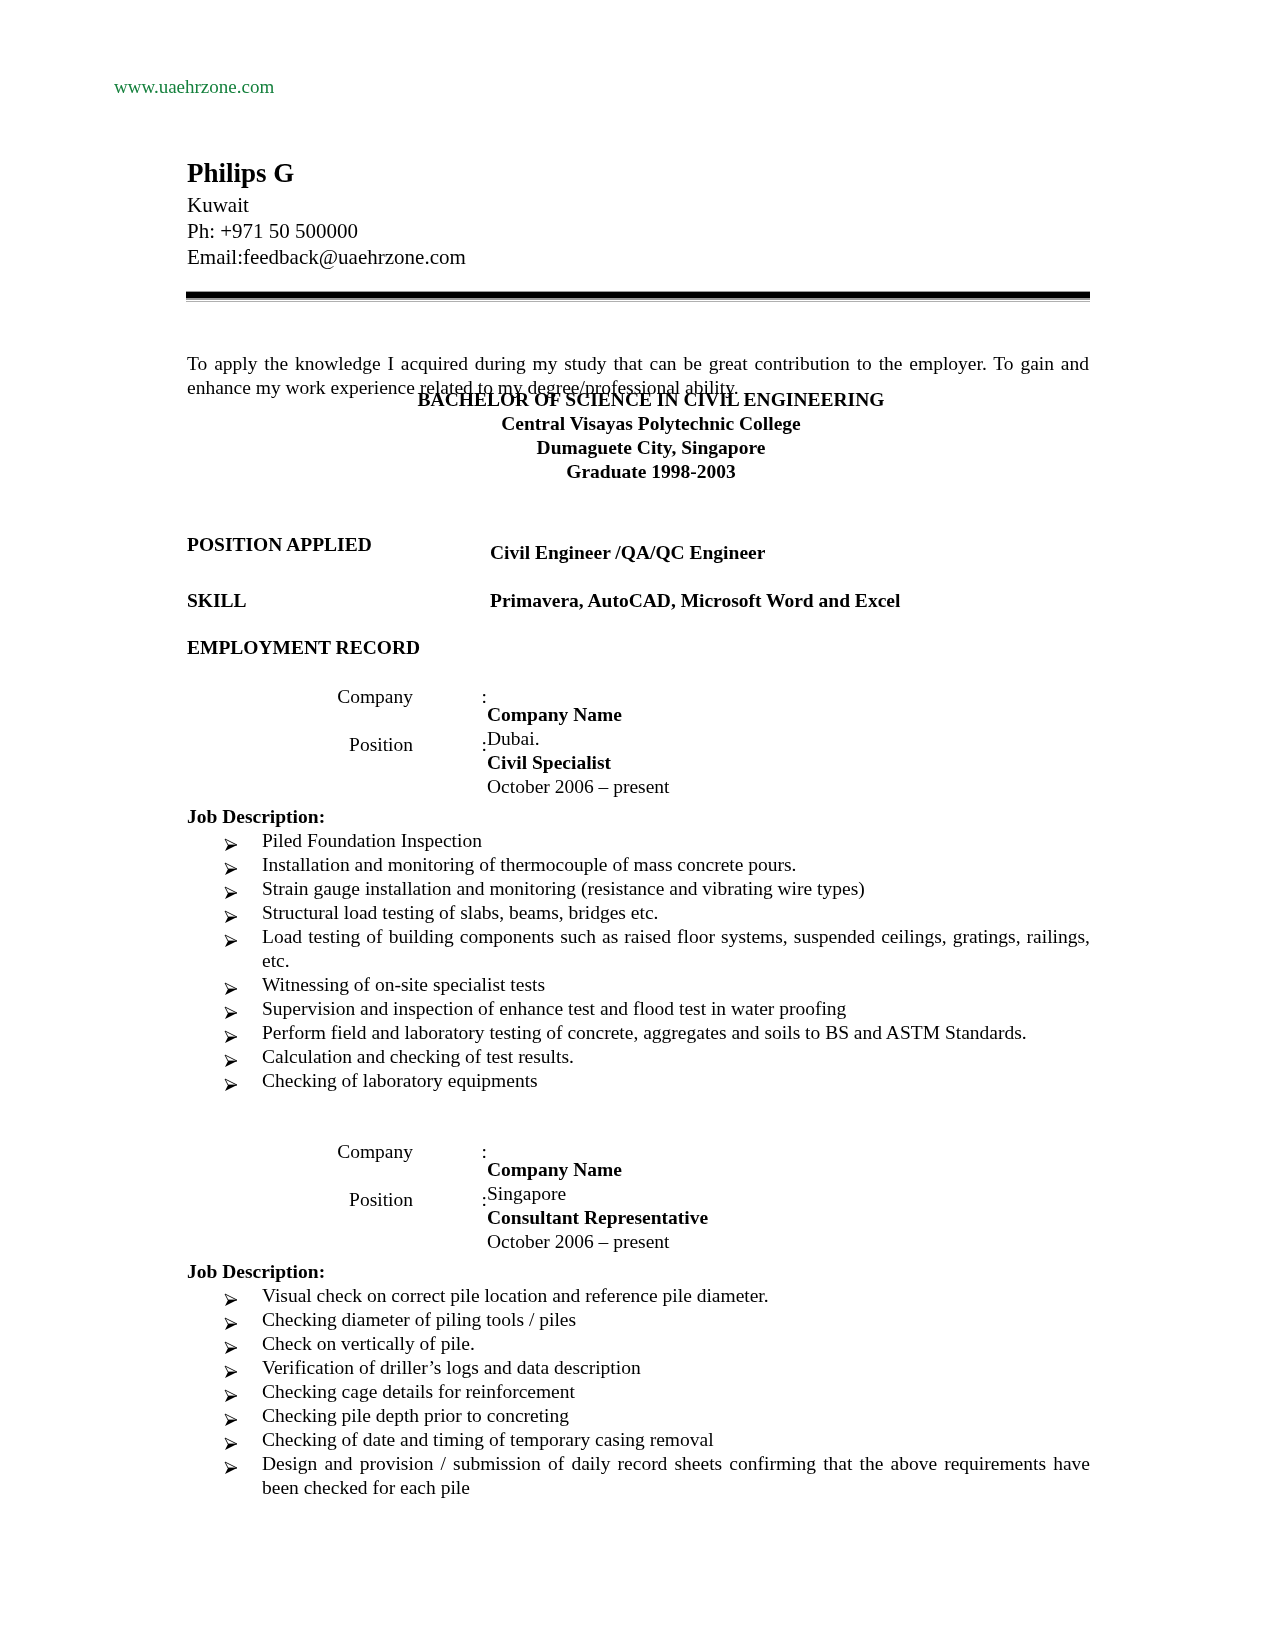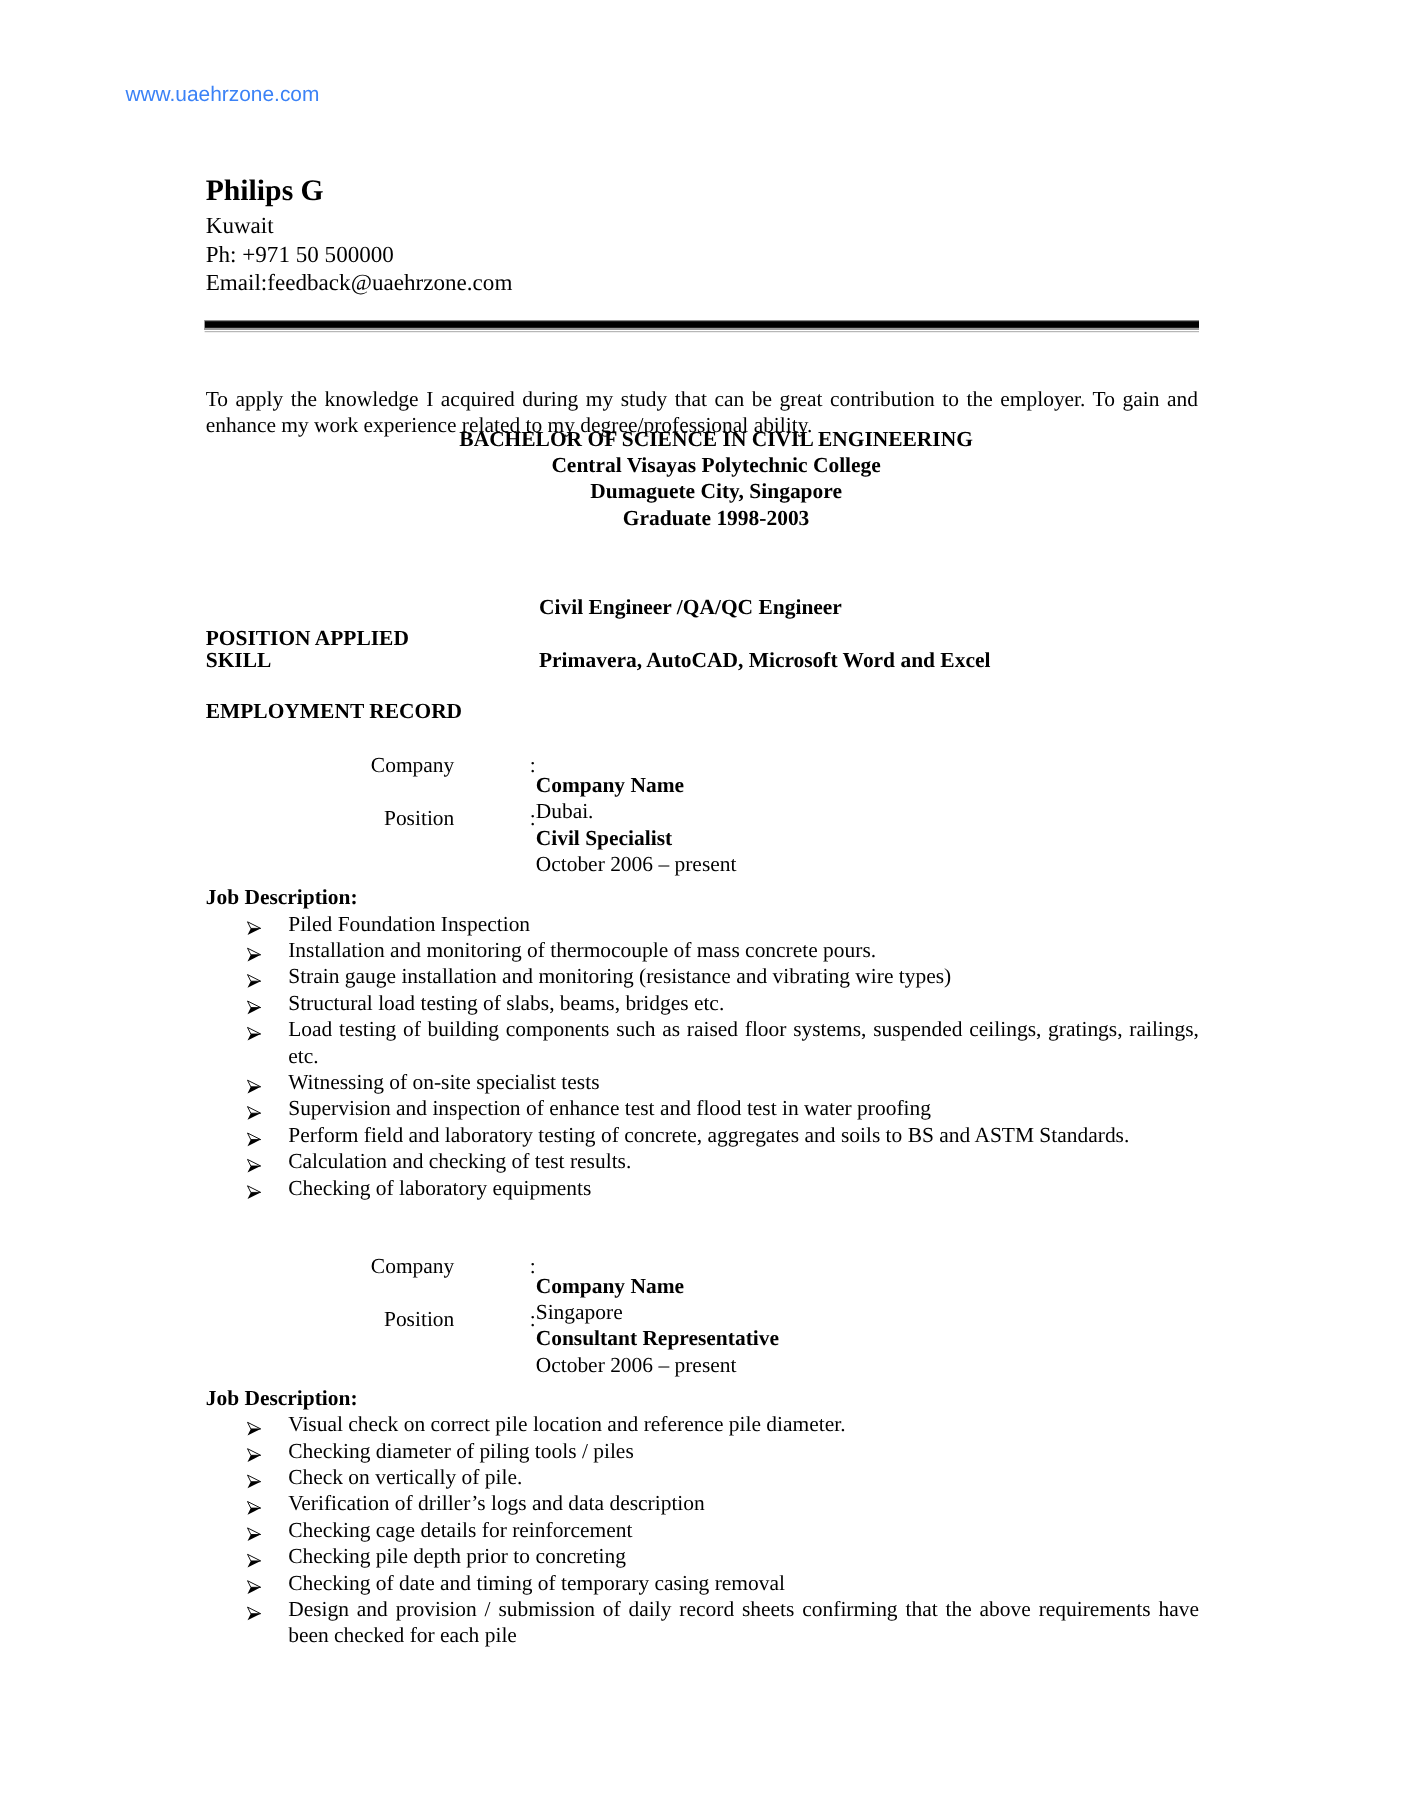--- a/index.html
+++ b/index.html
@@ -1,20 +1,20 @@
 <!DOCTYPE html>
 <html><head>
   <meta charset="utf-8">
   <style>
     html, body { margin: 0; padding: 0; background: #ffffff; }
     body { width: 1275px; height: 1650px; position: relative; overflow: hidden;
            font-family: "Liberation Serif", "DejaVu Serif", serif; color: #000; }
     .abs { position: absolute; white-space: nowrap; }
-    .site-link { left: 114px; top: 76px; font-family: Liberation Sans, sans-serif;
-                 font-size: 19px; color: #3b82f6; text-decoration: none; }
+    .site-link { left: 114px; top: 76px; font-family: Liberation Serif, serif;
+                 font-size: 19px; color: #15803d; text-decoration: none; }
     .name { left: 187px; top: 157px; font-size: 27px; font-weight: bold; line-height: 32px; }
     .contact { left: 187px; font-size: 21px; line-height: 26px; }
     .rule { position: absolute; left: 186px; top: 291px; width: 904px; height: 9px; background: #000;
             border-top: 1px solid #9a9a9a; border-bottom: 2px solid #9a9a9a; box-sizing: border-box; }
     .rule::after { content: ""; position: absolute; left: 0; right: 0; bottom: -4px; height: 1px; background: #b0b0b0; }
     .objective { position: absolute; left: 187px; top: 324px; width: 902px; font-size: 19.5px;
                  line-height: 24px; text-align: justify; margin-top: 28px; }
     .edu { position: absolute; left: 200px; width: 902px; top: 388px; text-align: center;
            font-size: 19.5px; font-weight: bold; line-height: 24px; }
     .edu div { height: 24px; }
@@ -46,21 +46,21 @@
 
 <div class="objective">To apply the knowledge I acquired during my study that can be great contribution to the employer. To gain and enhance my work experience related to my degree/professional ability.</div>
 
 <div class="edu">
   <div>BACHELOR OF SCIENCE IN CIVIL ENGINEERING</div>
   <div>Central Visayas Polytechnic College</div>
   <div>Dumaguete City, Singapore</div>
   <div>Graduate 1998-2003</div>
 </div>
 
-<div class="abs field-label" style="top:569px">POSITION APPLIED</div>
+<div class="abs field-label" style="top:533px">POSITION APPLIED</div>
 <div class="abs field-value" style="top:541px">Civil Engineer /QA/QC Engineer</div>
 <div class="abs field-label" style="top:589px">SKILL</div>
 <div class="abs field-value" style="top:589px">Primavera, AutoCAD, Microsoft Word and Excel</div>
 <div class="abs field-label" style="top:636px">EMPLOYMENT RECORD</div>
 
 <div class="emp" style="top:685px">
   <div class="emp-row">
     <span class="emp-label">Company</span>
     <span class="emp-colon">:</span>
     <span class="emp-val bold">Company Name</span>

